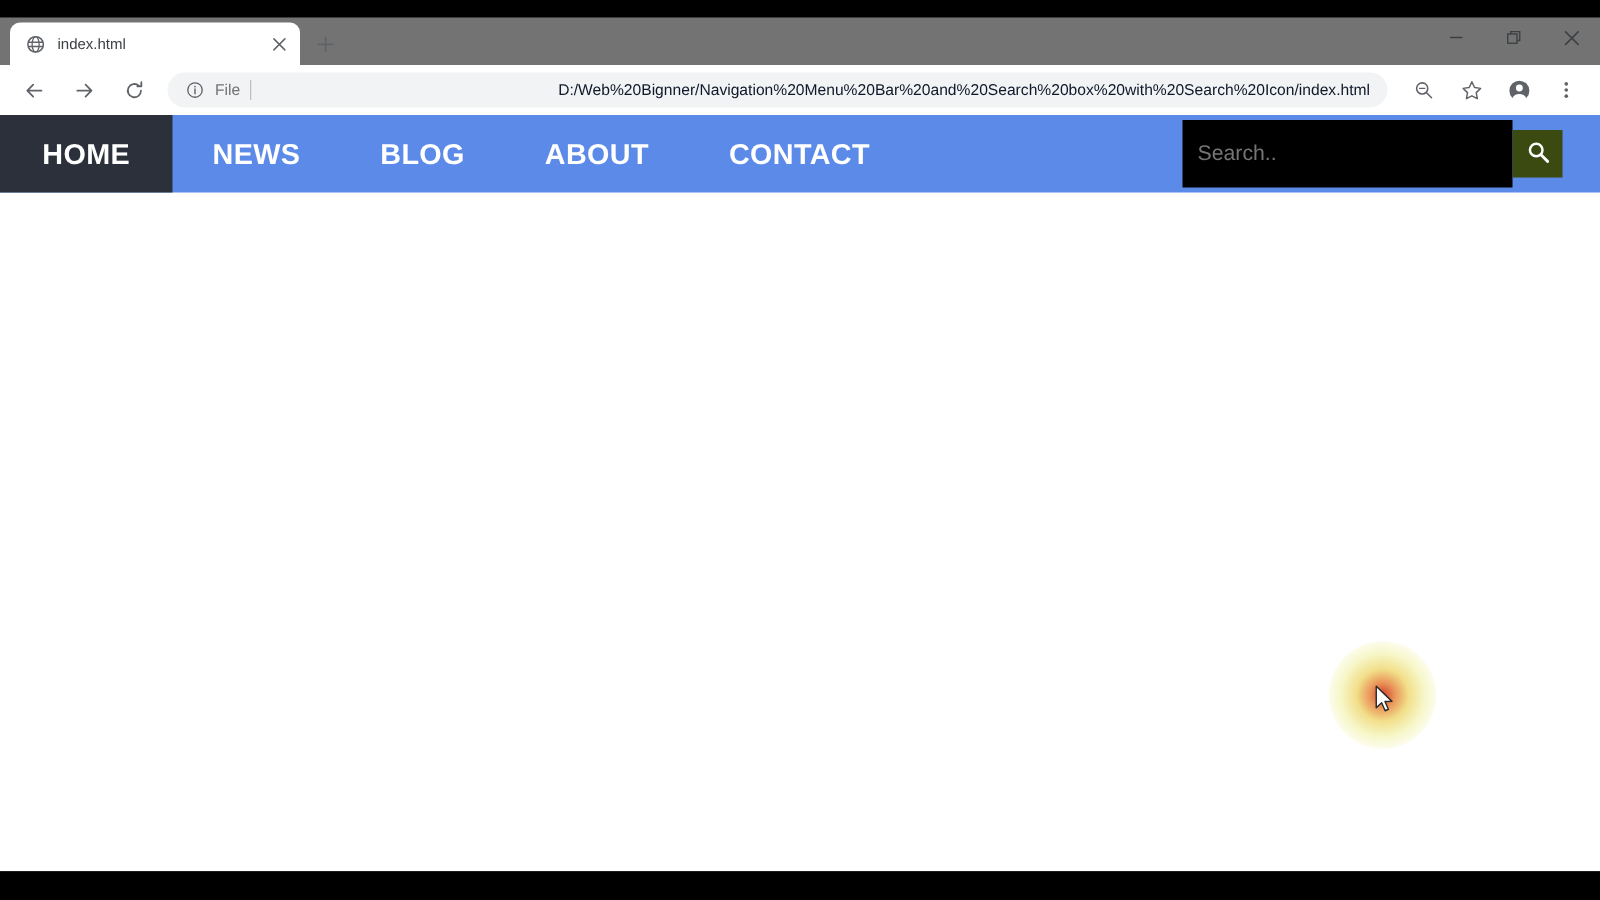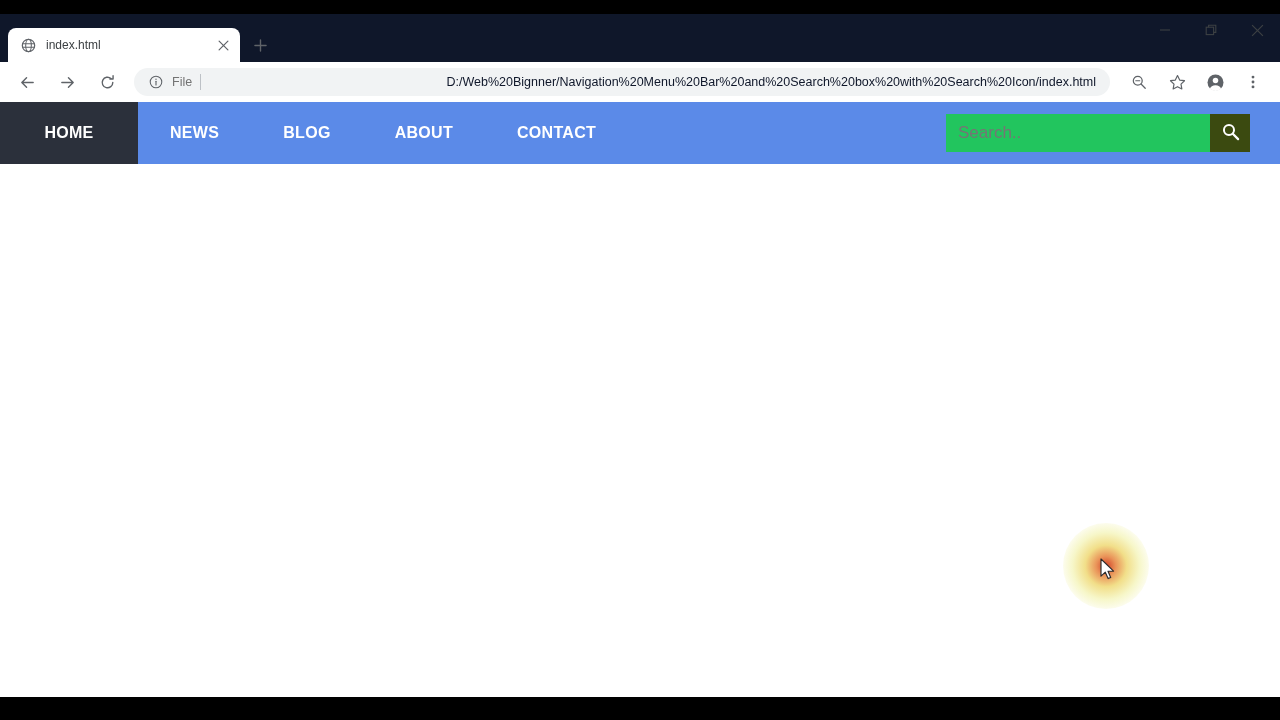--- a/index.html
+++ b/index.html
@@ -36,22 +36,22 @@
     top: 14px;
     left: 0;
     width: 1280px;
     height: 683px;
     background: #ffffff;
   }
 
   
   #tab-strip {
     position: relative;
-    height: 48px;
-    background: #0f172a;
+    height: 38px;
+    background: #737373;
     display: flex;
     align-items: flex-end;
   }
   #tab-active {
     position: relative;
     margin-left: 8px;
     width: 232px;
     height: 34px;
     background: #ffffff;
     border-radius: 8px 8px 0 0;
@@ -203,21 +203,21 @@
   
   #site-navbar {
     display: flex;
     align-items: center;
     height: 62px;
     width: 100%;
     background: #5b8ae8;
   }
   .nav-link {
     color: #ffffff;
-    font-size: 16px;
+    font-size: 23px;
     font-weight: bold;
     letter-spacing: 0.3px;
     text-transform: uppercase;
     white-space: nowrap;
     height: 62px;
     display: flex;
     align-items: center;
     justify-content: center;
     text-align: right;
   }
@@ -229,28 +229,28 @@
     padding: 16px 32px;
   }
   #navbar-spacer { flex: 1 1 auto; }
   #site-search {
     display: flex;
     align-items: center;
     margin-right: 30px;
   }
   #site-search-input {
     width: 264px;
-    height: 38px;
+    height: 54px;
     border: none;
     outline: none;
     padding: 0 12px;
     font-size: 17px;
     font-family: "Liberation Sans", sans-serif;
     color: #5a5a5a;
-    background: #22c55e;
+    background: #000000;
   }
   #site-search-input::placeholder { color: #757575; }
   #site-search-button {
     width: 40px;
     height: 38px;
     background: #3b4a10;
     border: none;
     display: flex;
     align-items: center;
     justify-content: center;

